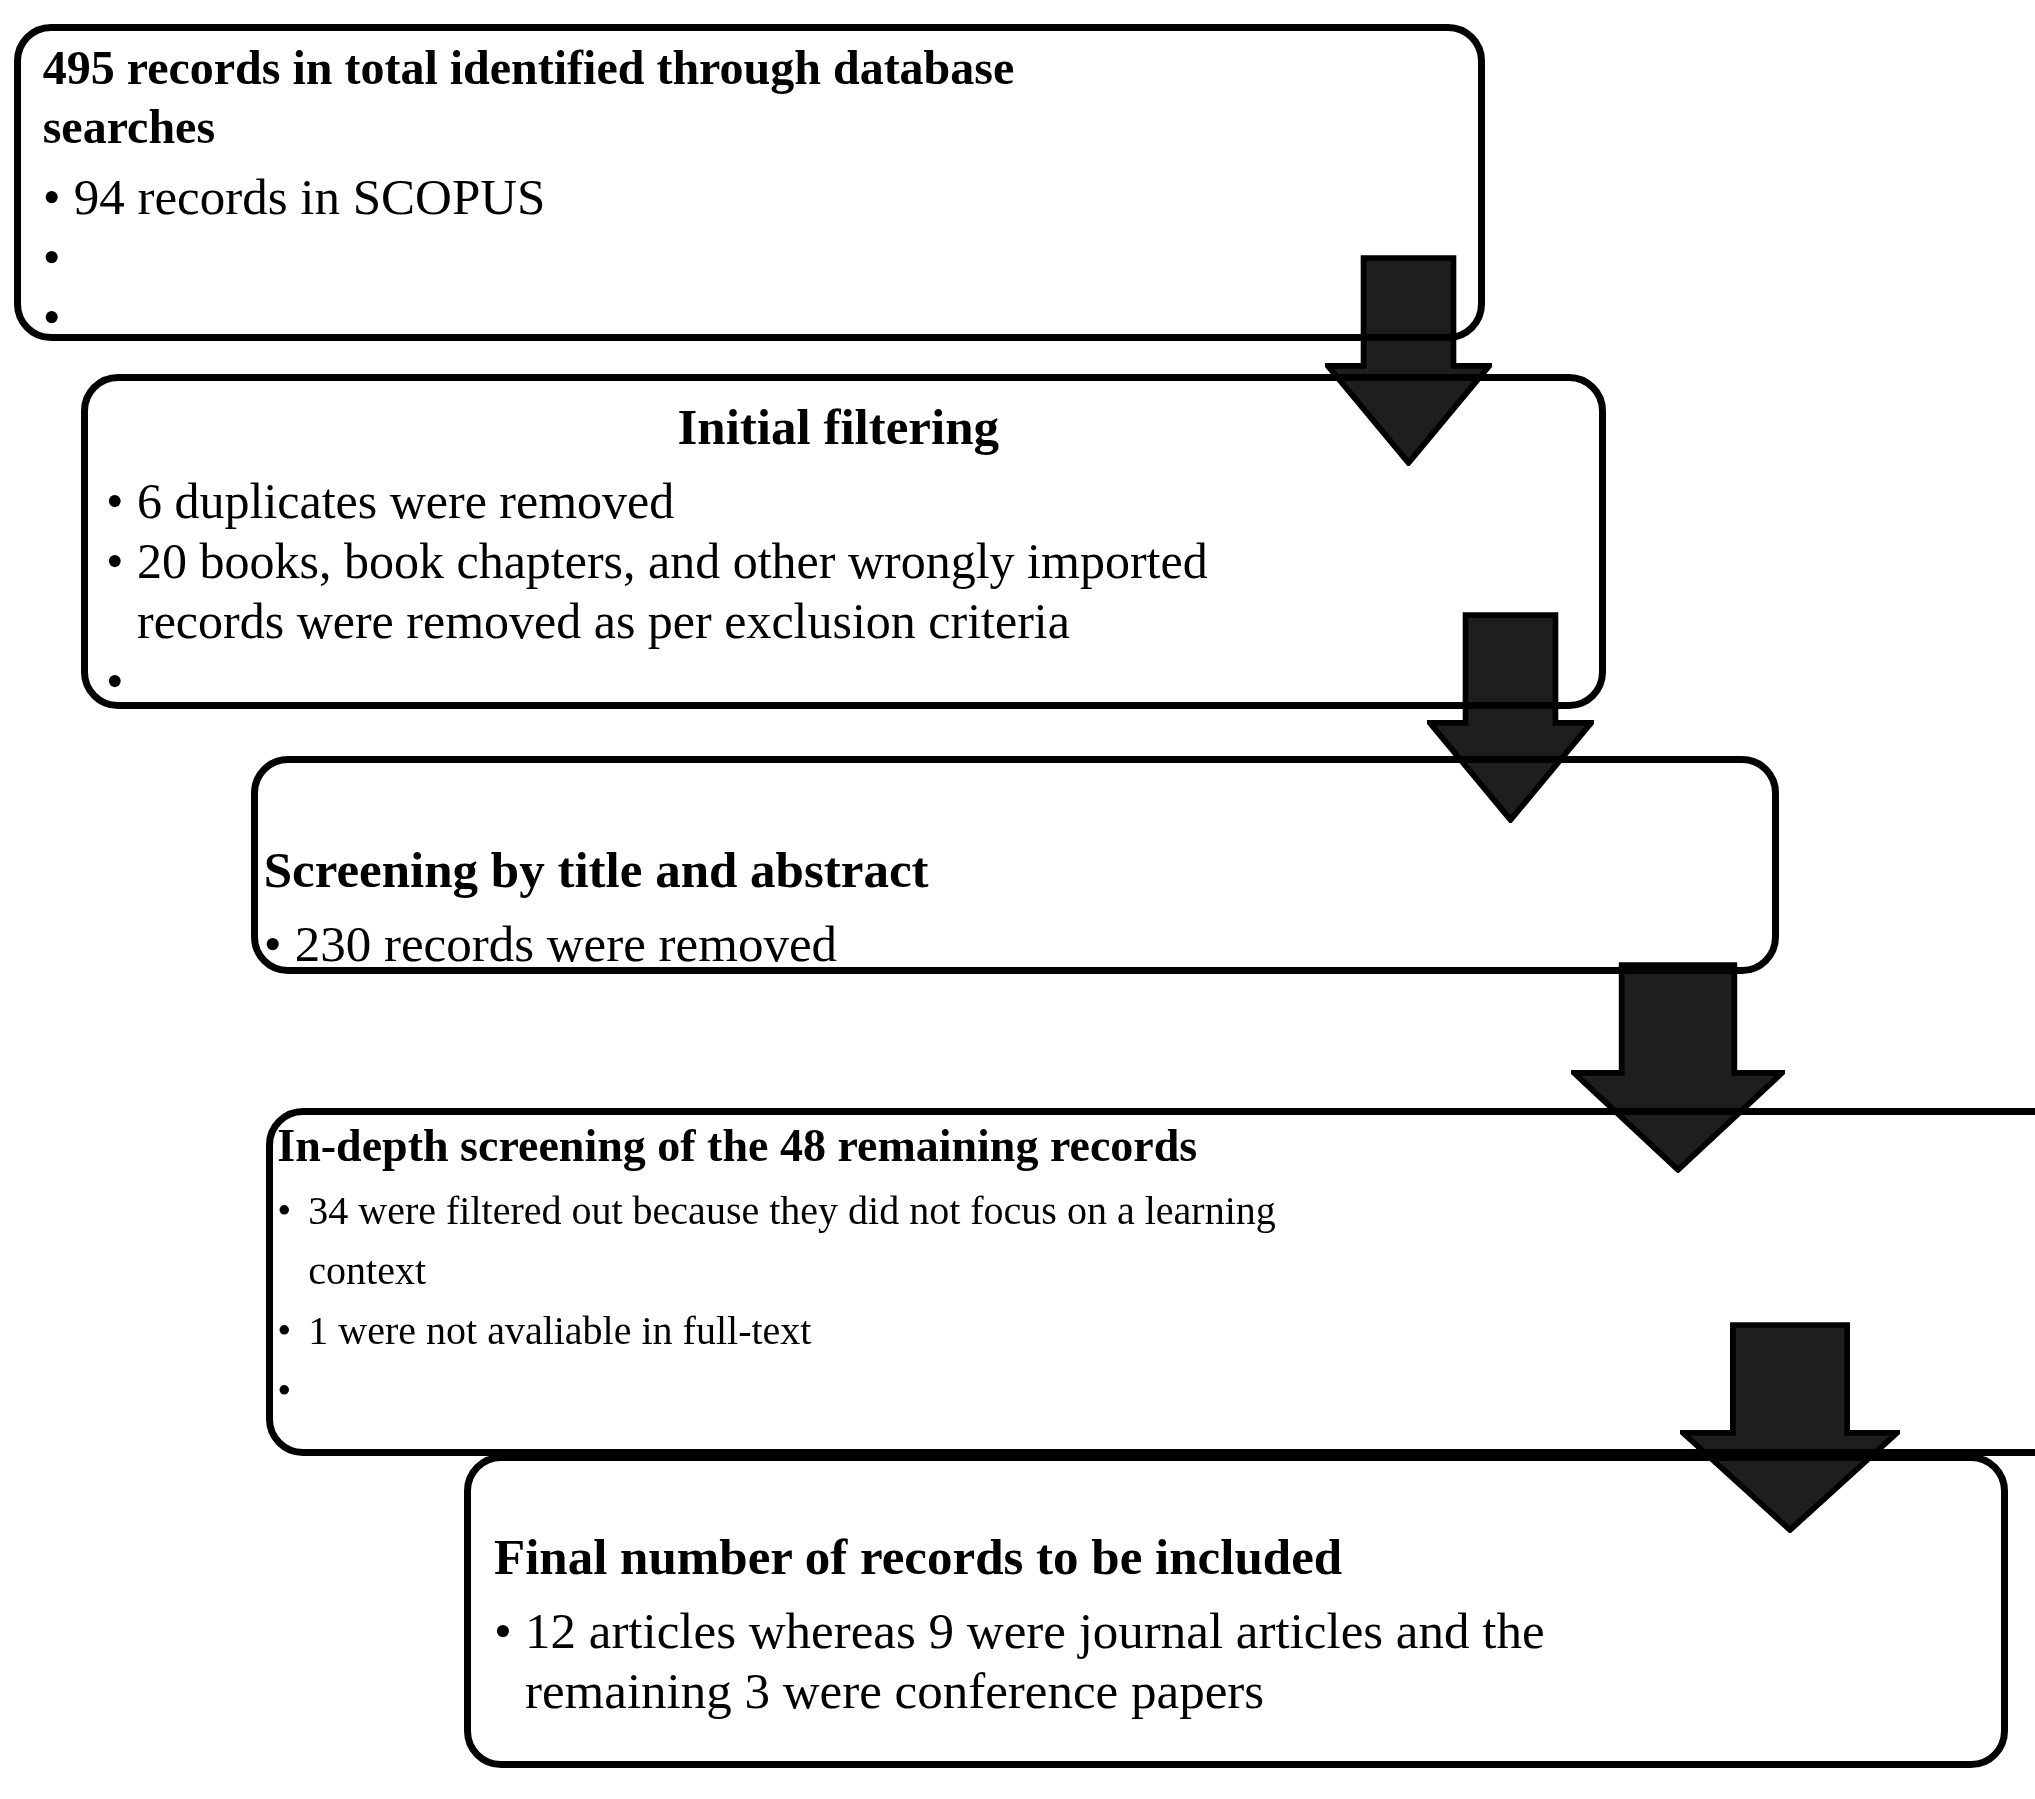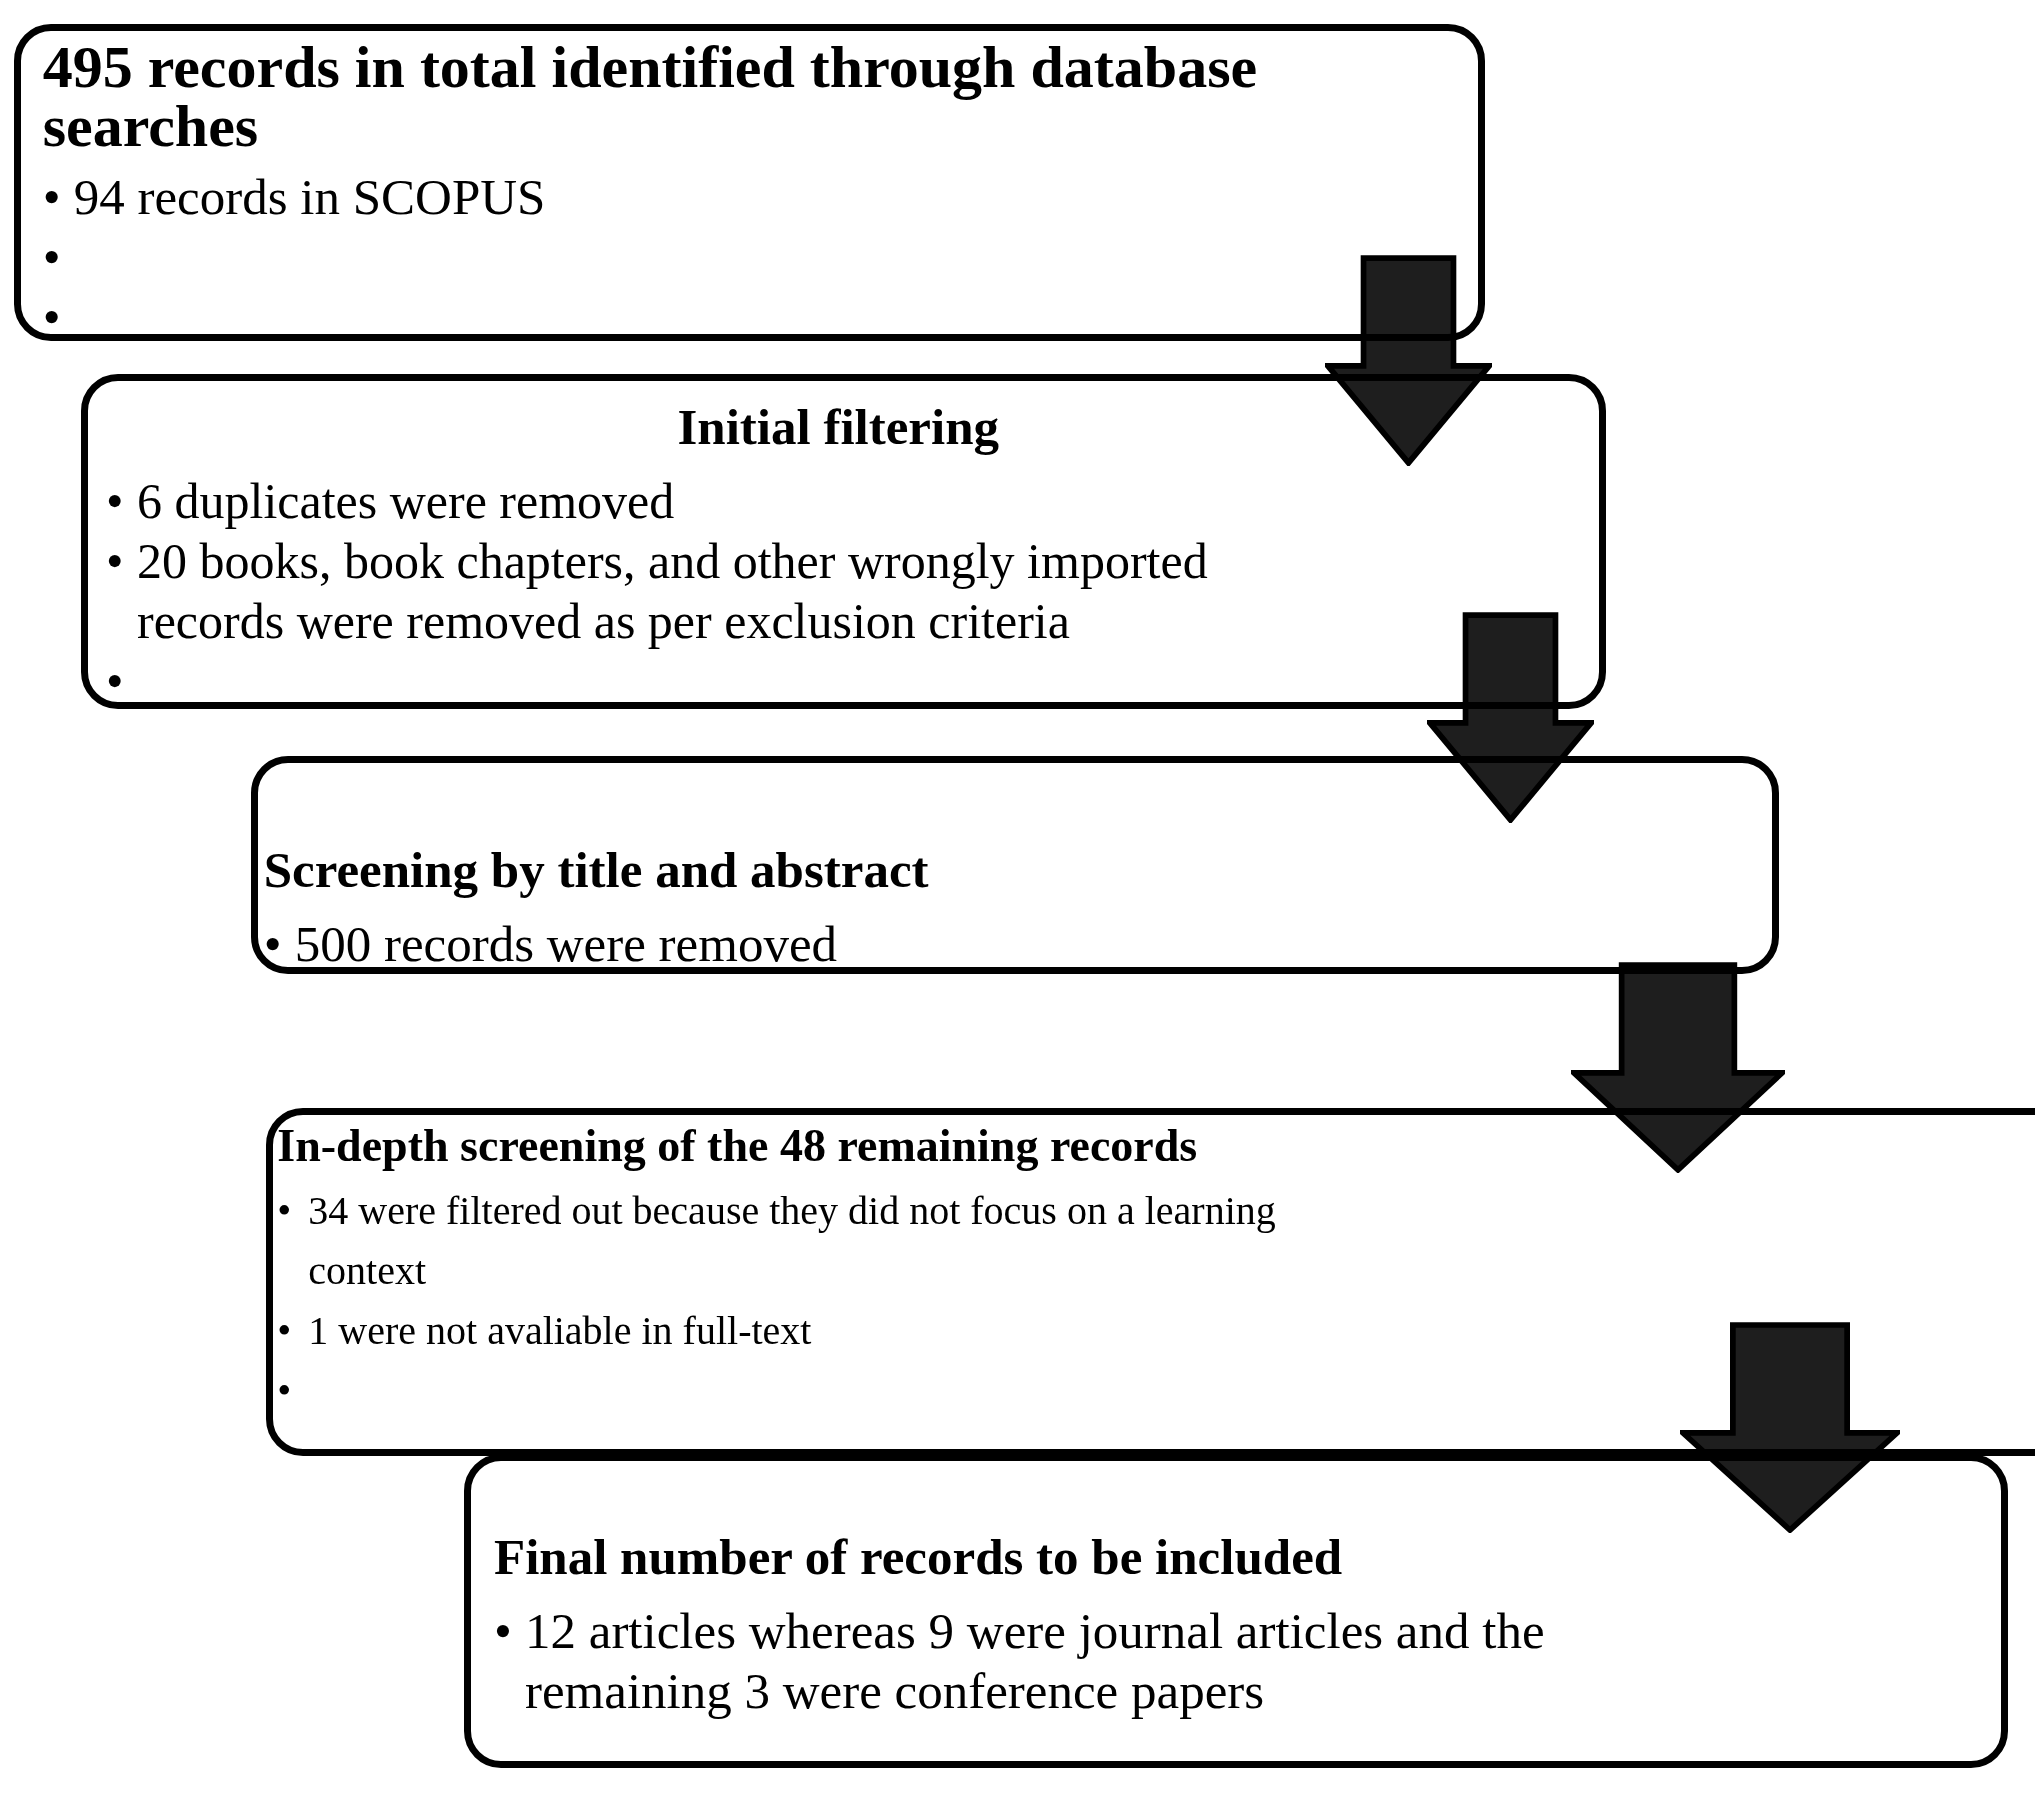--- a/index.html
+++ b/index.html
@@ -47,21 +47,21 @@
   }
   .glyph {
     flex: 0 0 31px;
     width: 31px;
   }
   .btext {
     white-space: pre-line;
   }
   
   .b0 { left: 14.3px;  top: 23.6px;   width: 1471px; height: 317px; padding: 7.1px 28.5px 0 21.4px; font-size: 51px; --lh: 60px; --tlh: 59px; }
-  .b0 .title { font-size: 60px; }
+  .b0 .title { font-size: 48px; }
   .b0 .bullets { margin-top: 11.4px; }
   
   .b1 { left: 81px; top: 374px;  width: 1525px; height: 335px; padding: 15.7px 28.5px 0 18px; font-size: 50px; --lh: 60px; --tlh: 60px; }
   .b1 .title { font-size: 51px; text-align: center; }
   .b1 .bullets { margin-top: 14.3px; }
   
   .b2 { left: 251px; top: 756px; width: 1528px; height: 218px; padding: 77px 28.5px 0 5.7px; font-size: 51px; --lh: 60px; --tlh: 60px; }
   .b2 .title { font-size: 51px; }
   .b2 .bullets { margin-top: 14.3px; }
   
@@ -137,21 +137,21 @@
         <span class="glyph">•</span>
       </li>
     </ul>
   </section>
 
   <section class="box b2">
     <h2 class="title">Screening by title and abstract</h2>
     <ul class="bullets">
       <li class="bullet">
         <span class="glyph">•</span>
-        <span class="btext">500 records were removed</span>
+        <span class="btext">230 records were removed</span>
       </li>
     </ul>
   </section>
 
   <section class="box b3">
     <h2 class="title">In-depth screening of the 48 remaining records</h2>
     <ul class="bullets">
       <li class="bullet">
         <span class="glyph">•</span>
         <span class="btext">34 were filtered out because they did not focus on a learning

